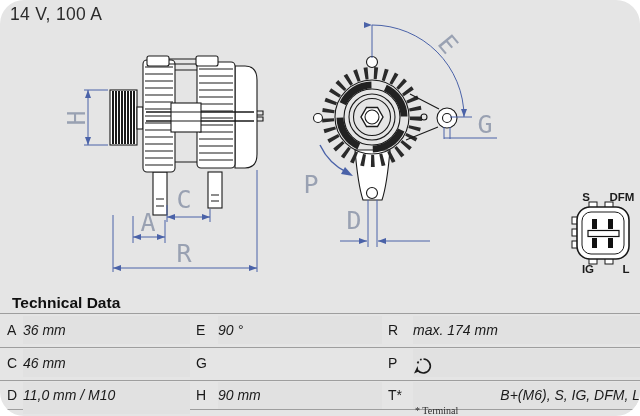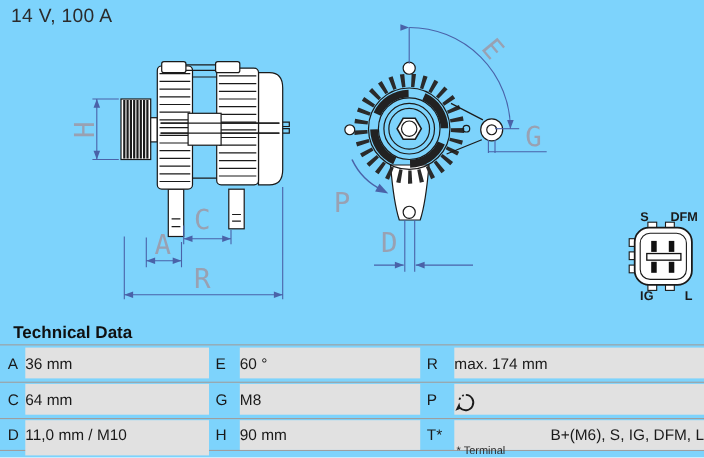--- a/index.html
+++ b/index.html
@@ -1,28 +1,28 @@
 <!DOCTYPE html>
 <html><head>
 <meta charset="utf-8">
 <style>
   html,body{margin:0;padding:0;background:#fff;}
-  .page{position:relative;width:640px;height:416px;background:#7dd3fc;overflow:hidden;
-        font-family:"Liberation Sans",sans-serif;}
+  .page{position:relative;width:640px;height:416px;background:#e5e5e5;overflow:hidden;
+        font-family:"Liberation Sans",sans-serif;border-radius:24px;}
   .title{position:absolute;left:10px;top:4px;font-size:17.5px;color:#2b2b2b;letter-spacing:.3px;}
   .drawing{position:absolute;left:0;top:0;}
   .td-heading{position:absolute;left:8px;top:290px;margin:4px;font-size:15.5px;font-weight:bold;color:#101010;}
   .hline{position:absolute;left:0;right:0;height:1px;background:#9e9e9e;}
   .t-row{position:absolute;left:0;width:640px;height:28px;font-size:14px;color:#1a1a1a;}
   .lab{position:absolute;top:0;height:28px;line-height:28px;}
-  .val{position:absolute;top:0;height:28px;line-height:28px;background:#e1e1e1;box-sizing:border-box;}
+  .val{position:absolute;top:0;height:28px;line-height:28px;background:#e1e1e1;box-sizing:border-box;font-style:italic;}
   .lab1{left:7px;} .val1{left:23px;width:167px;}
   .lab2{left:196px;} .val2{left:218px;width:164px;}
   .lab3{left:388px;} .val3{left:413px;width:227px;}
-  .foot{position:absolute;left:415px;top:405px;font-size:10px;color:#2b2b2b;}
+  .foot{position:absolute;left:415px;top:405px;font-size:10px;color:#2b2b2b;font-family:Liberation Serif, serif;}
   .rot-icon{vertical-align:middle;margin-top:4px;}
 </style>
 </head>
 <body>
 
 <div class="page">
 
   <div class="title">14 V, 100 A</div>
 
   <svg class="drawing" width="640" height="288" viewBox="0 0 640 288">
@@ -189,30 +189,29 @@
 
   <div class="hline" style="top:313px;"></div>
   <div class="hline" style="top:347px;"></div>
   <div class="hline" style="top:380px;"></div>
   <div class="hline" style="top:409px;"></div>
 
   <div class="t-row" style="top:316px;">
     <span class="lab lab1">A</span>
     <span class="val val1">36 mm</span>
     <span class="lab lab2">E</span>
-    <span class="val val2">60 °</span>
+    <span class="val val2">90 °</span>
     <span class="lab lab3">R</span>
     <span class="val val3">max. 174 mm</span>
   </div>
 
   <div class="t-row" style="top:349px;">
     <span class="lab lab1">C</span>
-    <span class="val val1">64 mm</span>
+    <span class="val val1">46 mm</span>
     <span class="lab lab2">G</span>
-    <span class="val val2">M8</span>
     <span class="lab lab3">P</span>
     <span class="val val3">
       <svg class="rot-icon" width="21" height="20" viewBox="0 0 21 20">
         <path d="M10.5,3 A7,7 0 1 1 5,14.6" fill="none" stroke="#1a1a1a" stroke-width="1.7"></path>
         <path d="M4.6,7.4 A7,7 0 0 1 8.6,3.3" fill="none" stroke="#1a1a1a" stroke-width="1.7" stroke-dasharray="2,2.2"></path>
         <polygon points="5.6,15.6 1,17.4 4.6,9.9" fill="#1a1a1a"></polygon>
       </svg>
     </span>
   </div>
 

